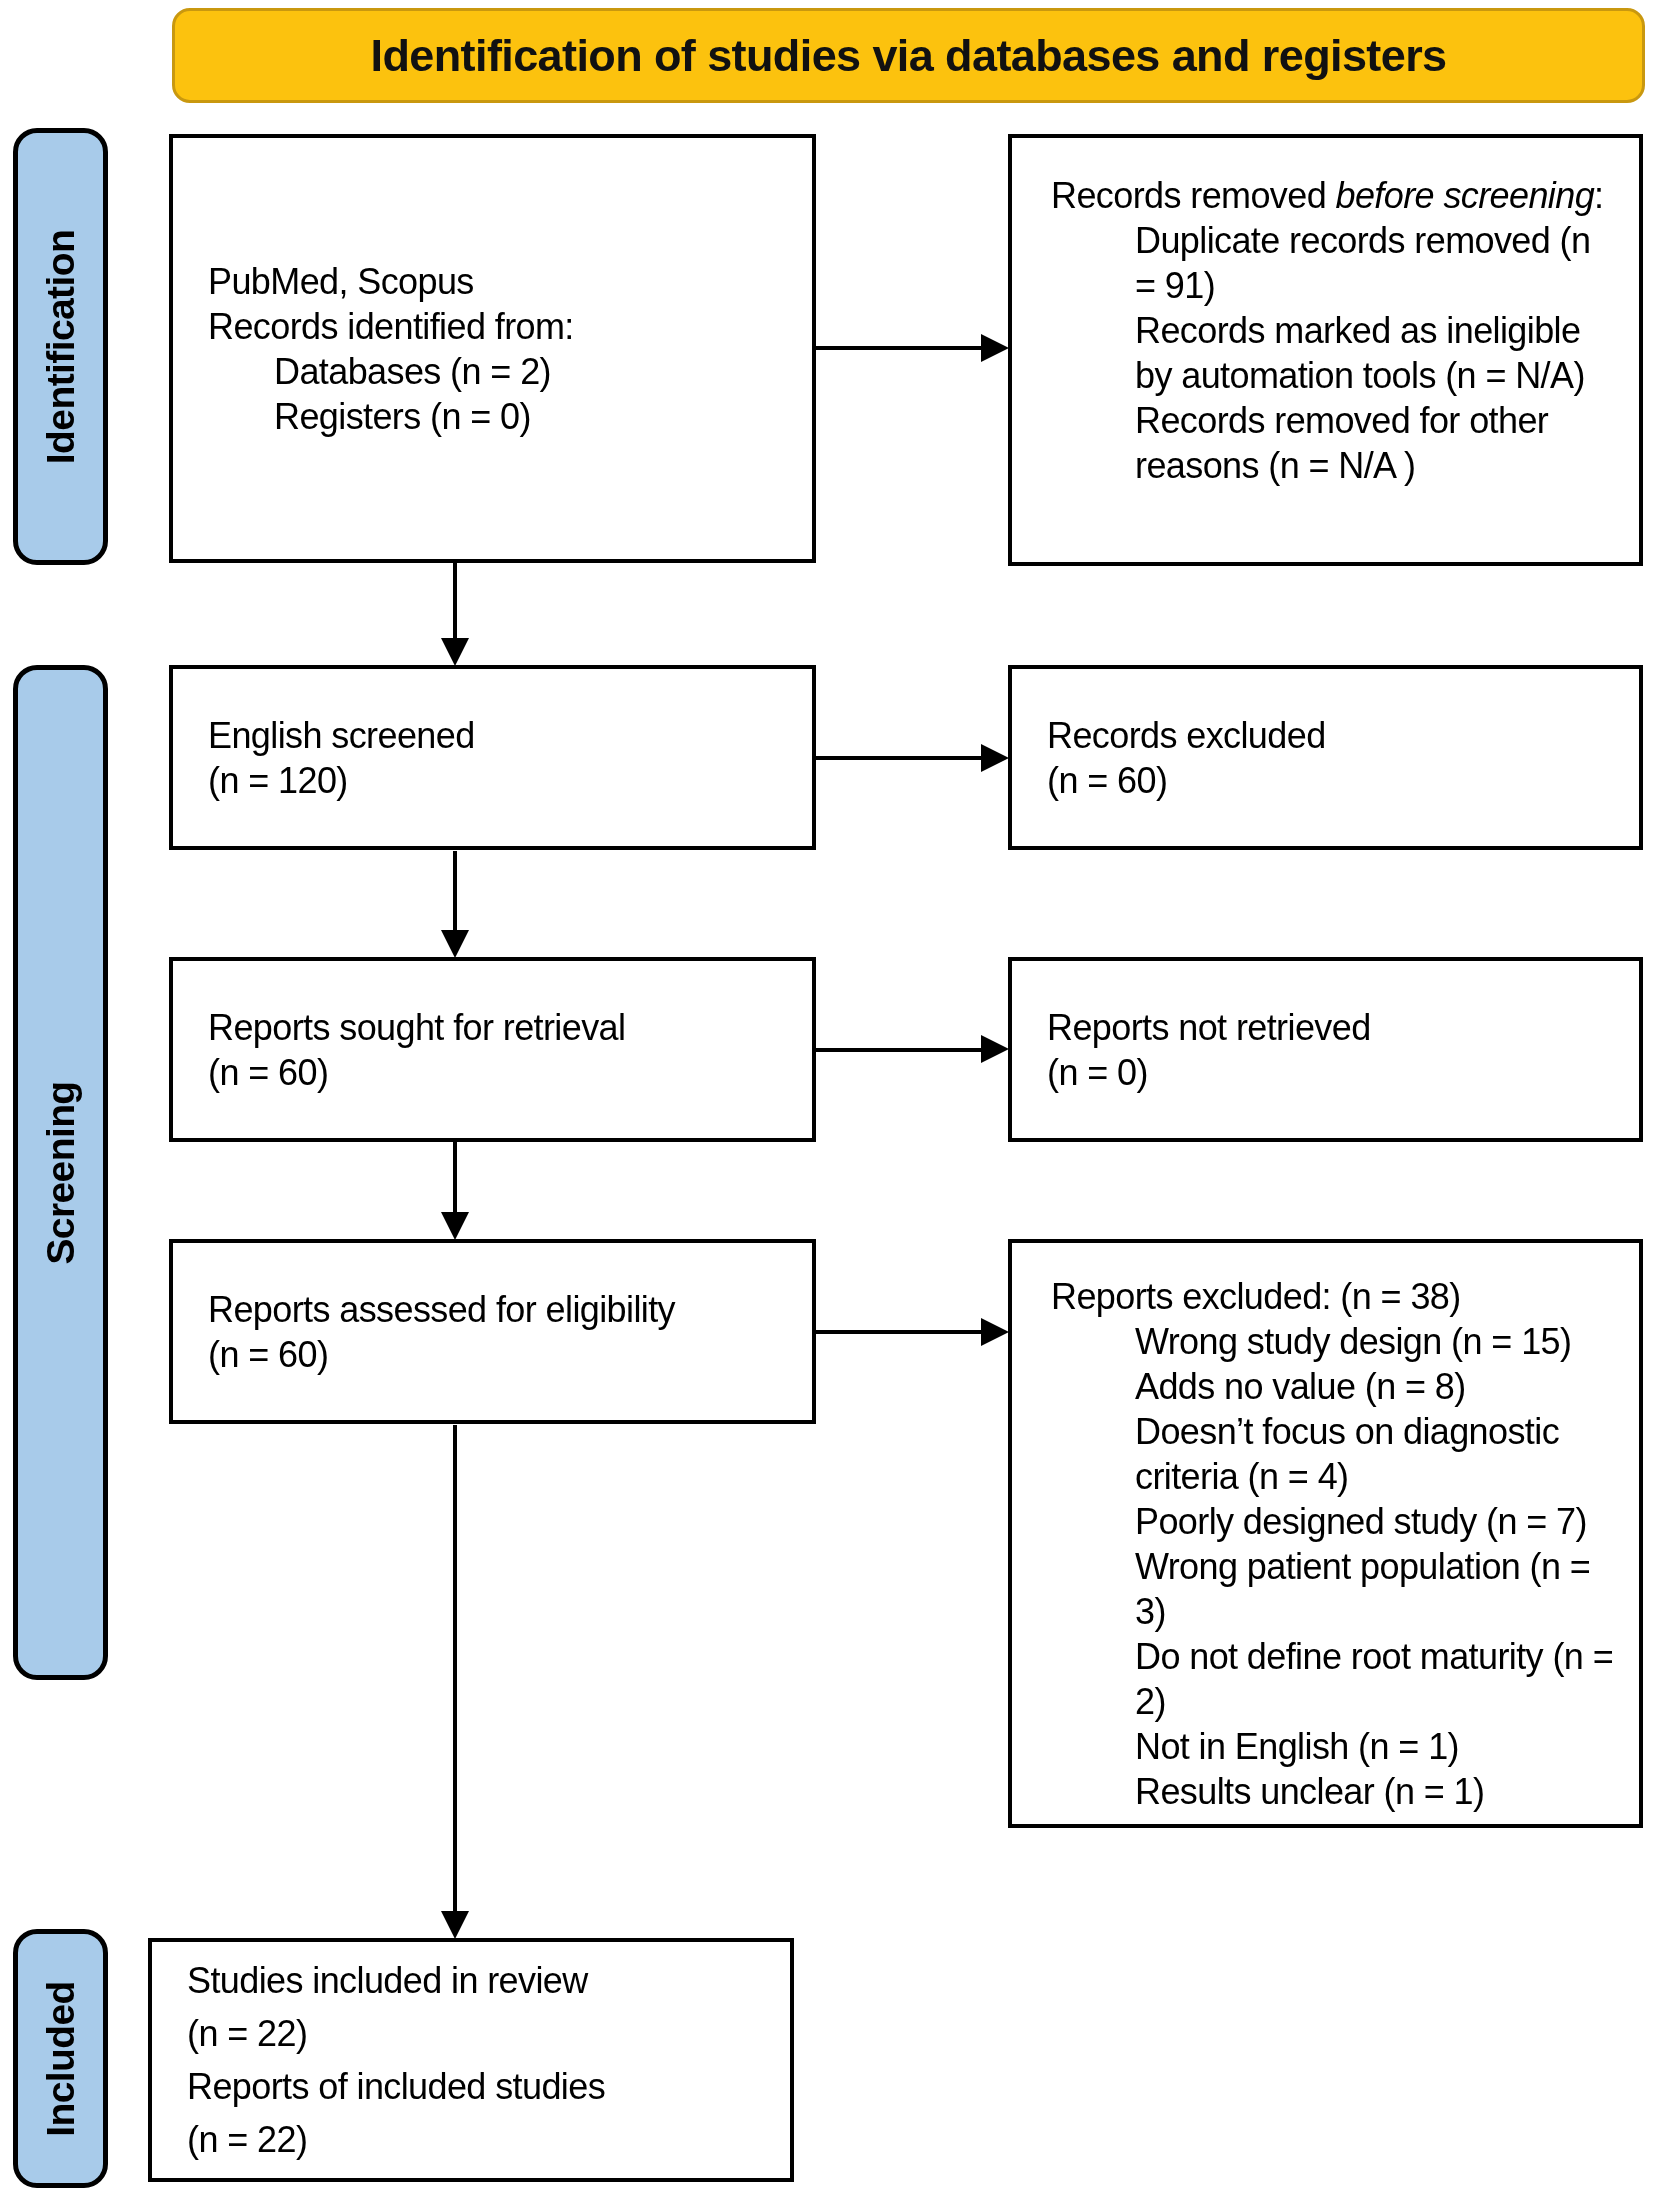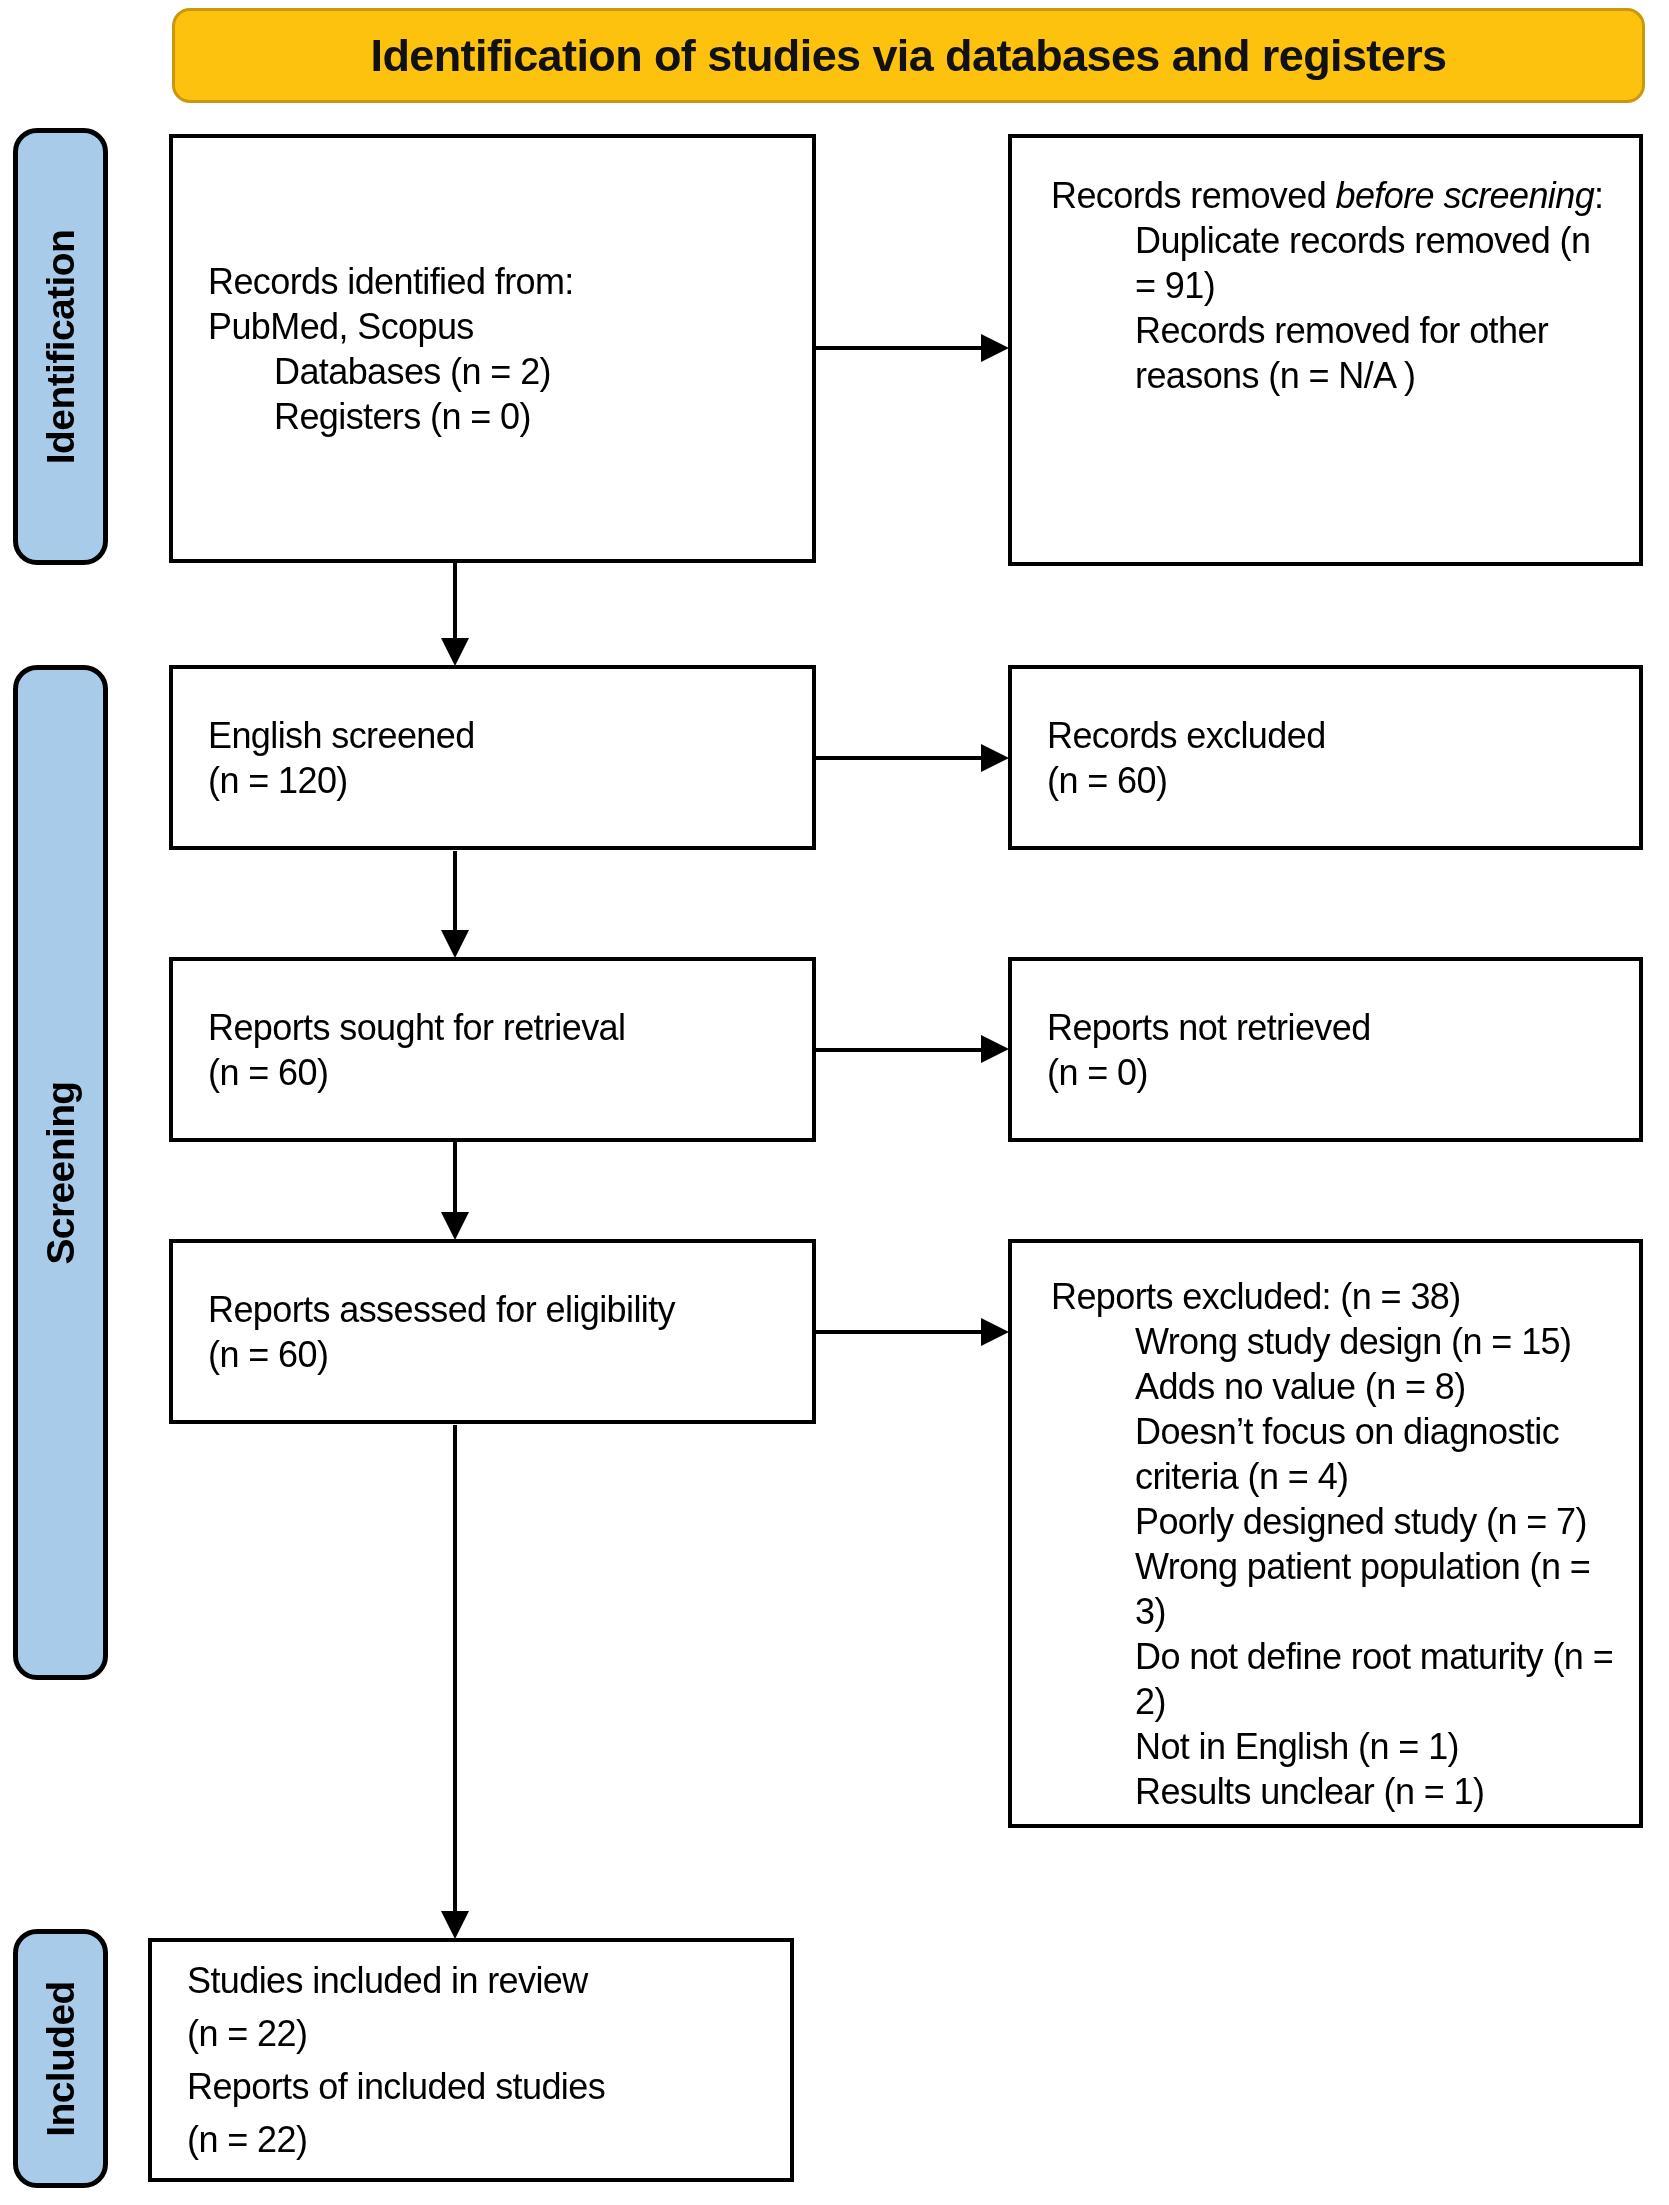--- a/index.html
+++ b/index.html
@@ -87,30 +87,31 @@
     <span>Identification</span>
   </div>
   <div class="stage" id="stage-screening">
     <span>Screening</span>
   </div>
   <div class="stage" id="stage-included">
     <span>Included</span>
   </div>
 
   <div class="fbox vcenter" id="box-identified">
+    <div>PubMed, Scopus</div>
     <div>Records identified from:</div>
-    <div>PubMed, Scopus</div>
     <div class="indent">Databases (n = 2)</div>
     <div class="indent">Registers (n = 0)</div>
   </div>
 
   <div class="fbox" id="box-removed">
     <div><span>Records removed </span><i>before screening</i><span>:</span></div>
     <div class="item-indent">
         <div>Duplicate records removed (n = 91)</div>
+        <div>Records marked as ineligible by automation tools (n = N/A)</div>
         <div>Records removed for other reasons (n = N/A )</div>
       </div>
   </div>
 
   <div class="fbox vcenter" id="box-screened">
     <div>English screened</div>
     <div>(n = 120)</div>
   </div>
   <div class="fbox vcenter" id="box-excluded">
     <div>Records excluded</div>

